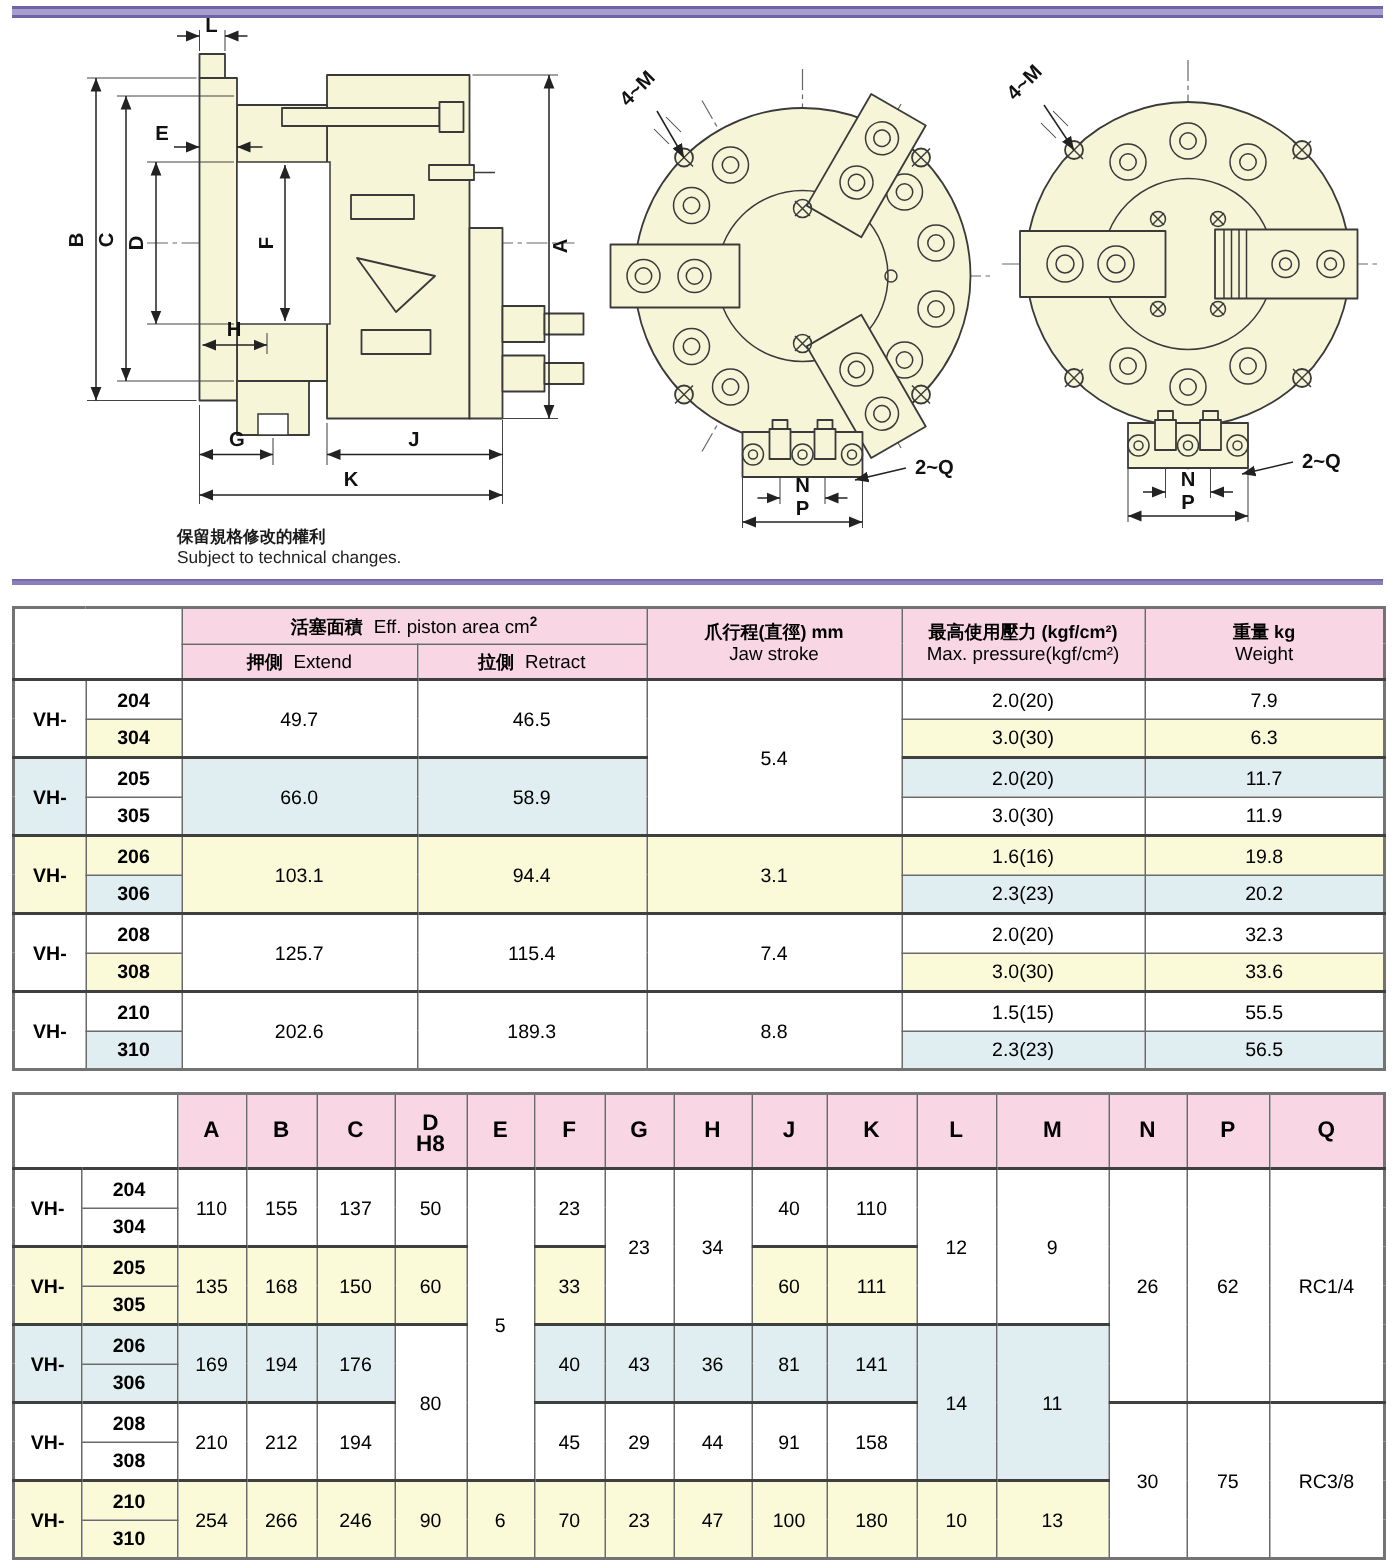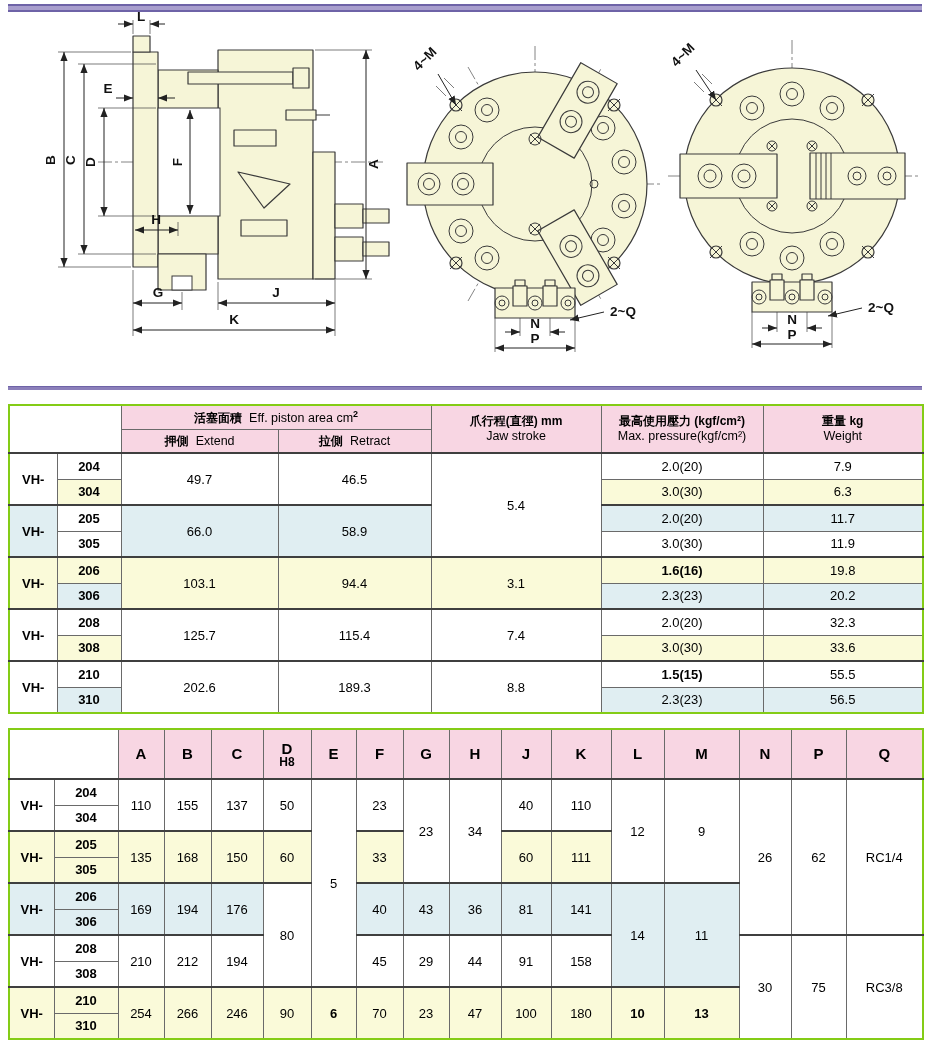--- a/index.html
+++ b/index.html
@@ -13,34 +13,34 @@
   .note .zh{font-size:11px;font-weight:bold;color:#1a1a1a;}
   .note .en{font-size:11.5px;color:#222;}
 
   
   table{border-collapse:collapse;table-layout:fixed;position:absolute;left:8px;
         font-size:13px;}
   #spec{top:404px;width:914px;}
   #dim{top:728px;width:914px;}
   td,th{border:1px solid #6a6a6a;text-align:center;vertical-align:middle;padding:0;
         overflow:hidden;}
-  table{border:2px solid #84cc16;}
+  table{border:2px solid #737373;}
   tr.gs td,tr.gs th{border-top:2px solid #3f3f3f;}
   thead th{background:#f8d6e3;font-weight:bold;}
   #spec thead tr{height:24px;}
   #spec tbody tr{height:26px;}
   #dim thead tr{height:50px;}
   #dim tbody tr{height:26px;}
   .hz{font-size:12px;font-weight:bold;line-height:15px;}
   .he{font-size:12.5px;font-weight:normal;line-height:15px;}
   .letter{font-size:15px;font-weight:bold;line-height:16px;}
-  .sub8{font-size:12px;font-weight:bold;line-height:11px;}
+  .sub8{font-size:15px;font-weight:bold;line-height:11px;}
   .pref{font-weight:bold;}
   .mnum{font-weight:bold;}
-  .bd{font-weight:bold;}
+  .bd{font-weight:normal;}
   .w{background:#ffffff;} .y{background:#fafad9;} .b{background:#e0eef2;}
   th.corner{padding:0;background:#fff;}
   .cwrap{position:relative;width:100%;height:100%;}
   .ctop,.cbot{position:absolute;left:0;right:0;display:flex;align-items:center;
               justify-content:center;font-size:12px;font-weight:bold;color:#111;}
   .ctop{top:0;height:50%;background:#9edc61;clip-path:polygon(15% 0,100% 0,100% 100%,0 100%,0 58%);}
   .cbot{top:50%;height:50%;background:#f3b88f;clip-path:polygon(0 0,100% 0,100% 42%,86% 100%,0 100%);}
 
   
   svg{position:absolute;}
@@ -373,20 +373,24 @@
       <line class="ext" x1="42" y1="58" x2="52" y2="68"></line>
         <line class="ext" x1="34" y1="66" x2="44" y2="76"></line>
       <text class="dt" x="26" y="42" text-anchor="middle" transform="rotate(-45 26 42)">4~M</text>
     </g>
     <g>
       <line class="dim" x1="202" y1="292" x2="168" y2="300" marker-end="url(#ar3)"></line>
       <text class="dt" x="208" y="296" text-anchor="start">2~Q</text>
     </g>
   </svg>
 
+  <div class="note">
+    <div class="zh">保留規格修改的權利</div>
+    <div class="en">Subject to technical changes.</div>
+  </div>
 
   <div class="bar-sep"></div>
 
   <table id="spec">
     <colgroup>
       <col style="width:48px">
         <col style="width:64px">
         <col style="width:157px">
         <col style="width:153px">
       <col style="width:170px">

